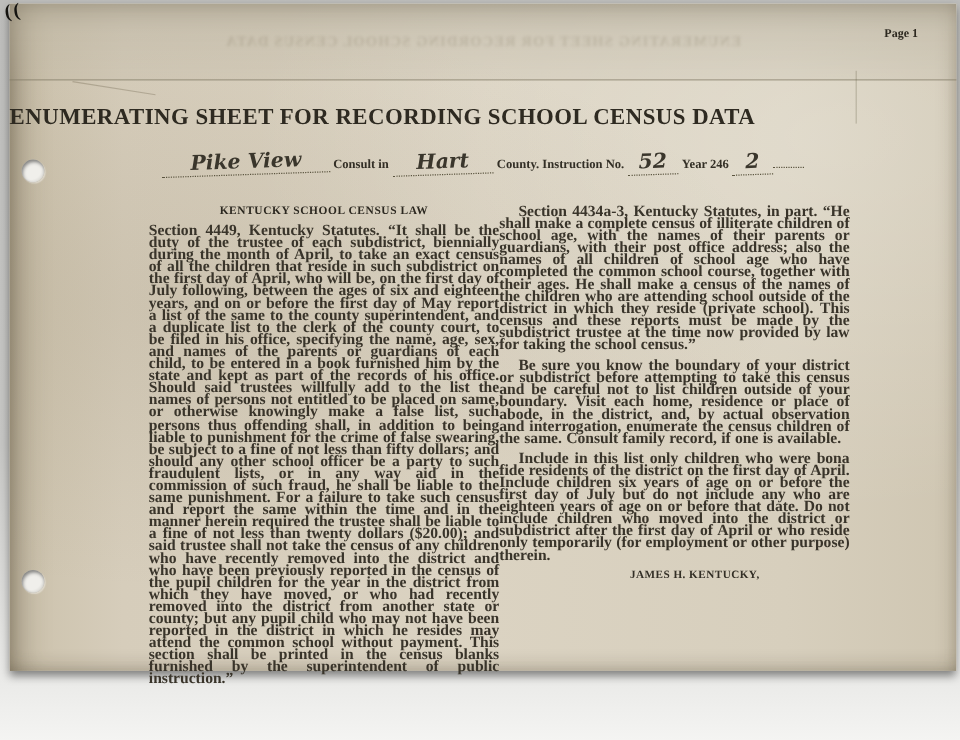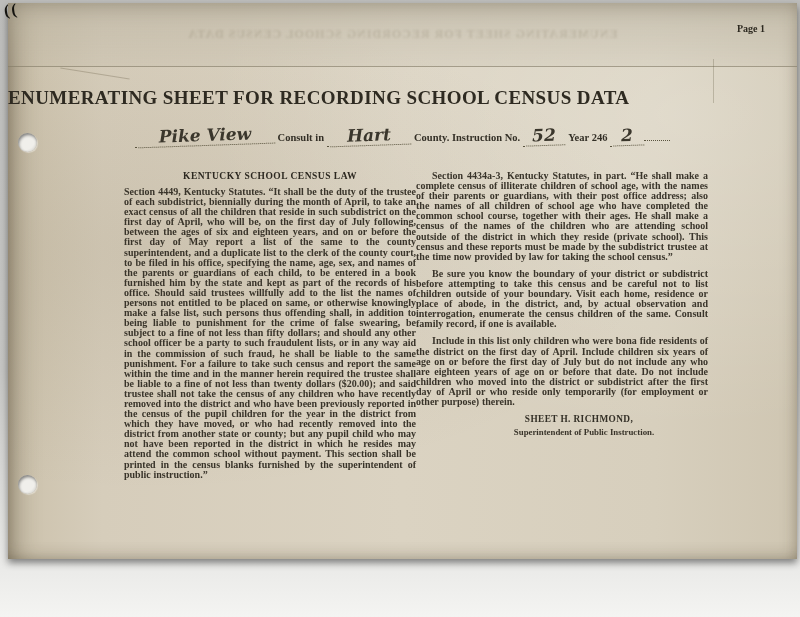--- a/index.html
+++ b/index.html
@@ -92,21 +92,21 @@
     display:flex;
   }
   .col{flex:1;min-width:0;}
   .col-heading{
     text-align:center;font-size:9.5px;font-weight:bold;color:#2c2820;
     letter-spacing:0.5px;margin:0 0 6px 0;
   }
   .col-heading.mt{margin-top:8px;}
   .body-text{
     margin:0 0 7px 0;
-    font-size:10px;line-height:10.1px;font-weight:bold;color:#39342a;
+    font-size:13px;line-height:10.1px;font-weight:bold;color:#39342a;
     text-align:justify;word-spacing:0.3px;
   }
   .indent{text-indent:16px;}
   .sig-name{
     margin-top:7px;text-align:center;padding-left:34px;
     font-size:9.3px;font-weight:bold;color:#332f26;letter-spacing:0.4px;
   }
   .sig-title{
     margin-top:3px;text-align:center;padding-left:44px;
     font-size:8.8px;font-weight:bold;color:#39342a;
@@ -148,19 +148,18 @@
 
     <div class="col">
       <div class="col-heading">KENTUCKY SCHOOL CENSUS LAW</div>
       <p class="body-text">Section 4449, Kentucky Statutes. “It shall be the duty of the trustee of each subdistrict, biennially during the month of April, to take an exact census of all the children that reside in such subdistrict on the first day of April, who will be, on the first day of July following, between the ages of six and eighteen years, and on or before the first day of May report a list of the same to the county superintendent, and a duplicate list to the clerk of the county court, to be filed in his office, specifying the name, age, sex, and names of the parents or guardians of each child, to be entered in a book furnished him by the state and kept as part of the records of his office. Should said trustees willfully add to the list the names of persons not entitled to be placed on same, or otherwise knowingly make a false list, such persons thus offending shall, in addition to being liable to punishment for the crime of false swearing, be subject to a fine of not less than fifty dollars; and should any other school officer be a party to such fraudulent lists, or in any way aid in the commission of such fraud, he shall be liable to the same punishment. For a failure to take such census and report the same within the time and in the manner herein required the trustee shall be liable to a fine of not less than twenty dollars ($20.00); and said trustee shall not take the census of any children who have recently removed into the district and who have been previously reported in the census of the pupil children for the year in the district from which they have moved, or who had recently removed into the district from another state or county; but any pupil child who may not have been reported in the district in which he resides may attend the common school without payment. This section shall be printed in the census blanks furnished by the superintendent of public instruction.”</p>
     </div>
 
     <div class="col">
       <p class="body-text indent">Section 4434a-3, Kentucky Statutes, in part. “He shall make a complete census of illiterate children of school age, with the names of their parents or guardians, with their post office address; also the names of all children of school age who have completed the common school course, together with their ages. He shall make a census of the names of the children who are attending school outside of the district in which they reside (private school). This census and these reports must be made by the subdistrict trustee at the time now provided by law for taking the school census.”</p>
       <p class="body-text indent">Be sure you know the boundary of your district or subdistrict before attempting to take this census and be careful not to list children outside of your boundary. Visit each home, residence or place of abode, in the district, and, by actual observation and interrogation, enumerate the census children of the same. Consult family record, if one is available.</p>
       <p class="body-text indent">Include in this list only children who were bona fide residents of the district on the first day of April. Include children six years of age on or before the first day of July but do not include any who are eighteen years of age on or before that date. Do not include children who moved into the district or subdistrict after the first day of April or who reside only temporarily (for employment or other purpose) therein.</p>
-      <div class="sig-name">SHEET H. RICHMOND,</div>
-      <div class="sig-title">Superintendent of Public Instruction.</div>
+      <div class="sig-name">JAMES H. KENTUCKY,</div>
     </div>
 
   </div>
 
 </div>
 
 </body></html>

